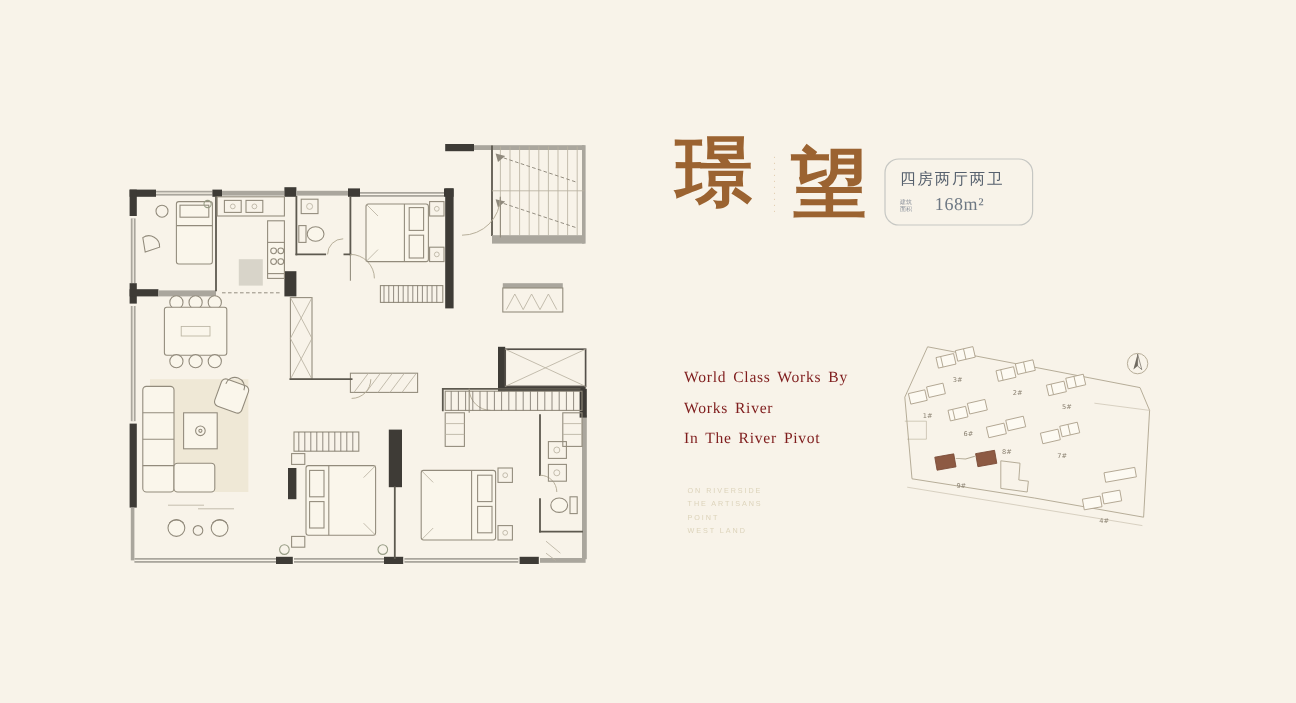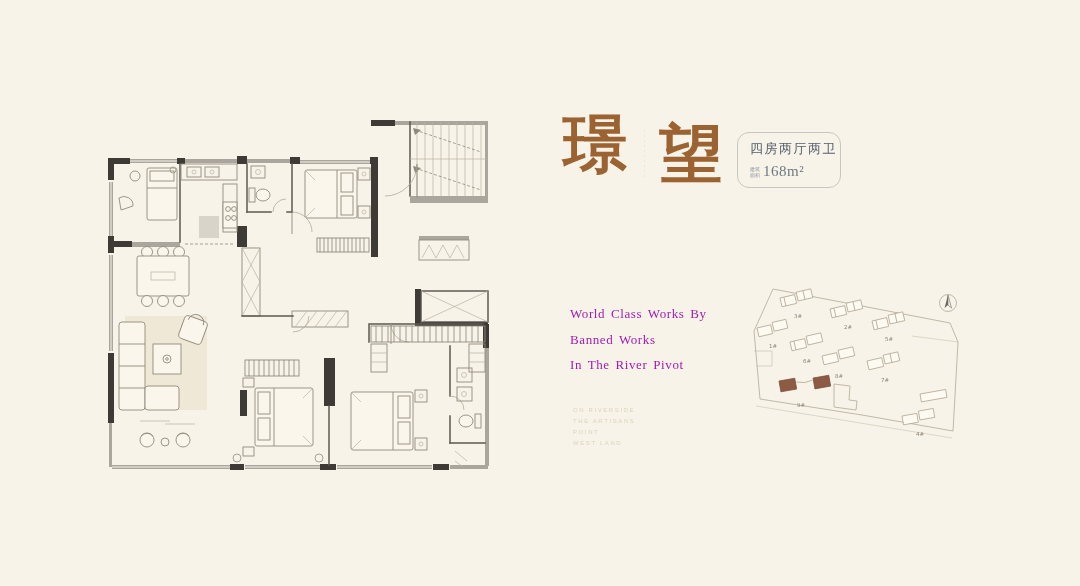--- a/index.html
+++ b/index.html
@@ -21,28 +21,28 @@
   .hatch{stroke:#7c766b;stroke-width:.7;}
   .plant{fill:none;stroke:#979c85;stroke-width:.9;}
 
   
   .title-block{position:absolute;left:563px;top:112px;display:flex;align-items:flex-start;color:#9b6331;}
   .title-char{font-size:64px;line-height:1;font-weight:bold;font-family:"DejaVu Serif","Liberation Serif",serif;}
   .title-char.second{margin-top:10px;}
   .seal{writing-mode:vertical-rl;font-size:6px;letter-spacing:3px;color:#cdaa7c;margin:18px 12px 0 14px;height:52px;overflow:hidden;}
 
   
-  .spec-box{position:absolute;left:737px;top:132px;width:104px;height:56px;border:1px solid #c6c7c3;border-radius:12px;padding:7px 0 0 12px;box-sizing:border-box;}
+  .spec-box{position:absolute;left:737px;top:132px;width:124px;height:56px;border:1px solid #c6c7c3;border-radius:12px;padding:7px 0 0 12px;box-sizing:border-box;}
   .spec-layout{font-size:13px;letter-spacing:1.5px;color:#57616e;font-family:"DejaVu Sans","Liberation Sans",sans-serif;}
-  .spec-area-row{display:flex;align-items:center;margin-top:5px;}
+  .spec-area-row{display:flex;align-items:center;margin-top:5px;gap:16px;}
   .spec-prefix{display:flex;flex-direction:column;font-size:5px;line-height:6px;color:#8a919b;margin-right:3px;font-family:"DejaVu Sans","Liberation Sans",sans-serif;}
   .spec-value{font-size:15px;color:#6e7883;letter-spacing:.5px;}
 
   
-  .tagline{position:absolute;left:570px;top:301px;font-size:13px;line-height:25.5px;letter-spacing:.6px;word-spacing:2px;color:#a21caf;}
+  .tagline{position:absolute;left:570px;top:301px;font-size:13px;line-height:25.5px;letter-spacing:.6px;word-spacing:2px;color:#7f1d1d;}
   .fine-print{position:absolute;left:573px;top:405px;font-size:6px;line-height:11px;letter-spacing:1.6px;color:#dcd3ba;font-family:"Liberation Sans","DejaVu Sans",sans-serif;}
 
   
   .siteplan-wrap{position:absolute;left:742px;top:276px;}
   .sp{stroke:#b3a994;fill:none;stroke-width:.8;}
   .sp-bldg{stroke:#ab9f8a;fill:#fdfaf2;stroke-width:.7;}
   .sp-hi{fill:#8d5a43;stroke:#7a4c38;stroke-width:.7;}
   .sp-label{font-size:5.5px;fill:#8b8272;font-family:"DejaVu Sans","Liberation Sans",sans-serif;}
 </style>
 </head>
@@ -351,21 +351,21 @@
       <span class="spec-prefix">
         <span>建筑</span>
         <span>面积</span>
       </span>
       <span class="spec-value">168m²</span>
     </div>
   </div>
 
   <div class="tagline">
     <div>World Class Works By</div>
-    <div>Banned Works</div>
+    <div>Works River</div>
     <div>In The River Pivot</div>
   </div>
 
   <div class="fine-print">
     <div>ON RIVERSIDE</div>
     <div>THE ARTISANS</div>
     <div>POINT</div>
     <div>WEST LAND</div>
   </div>
 

